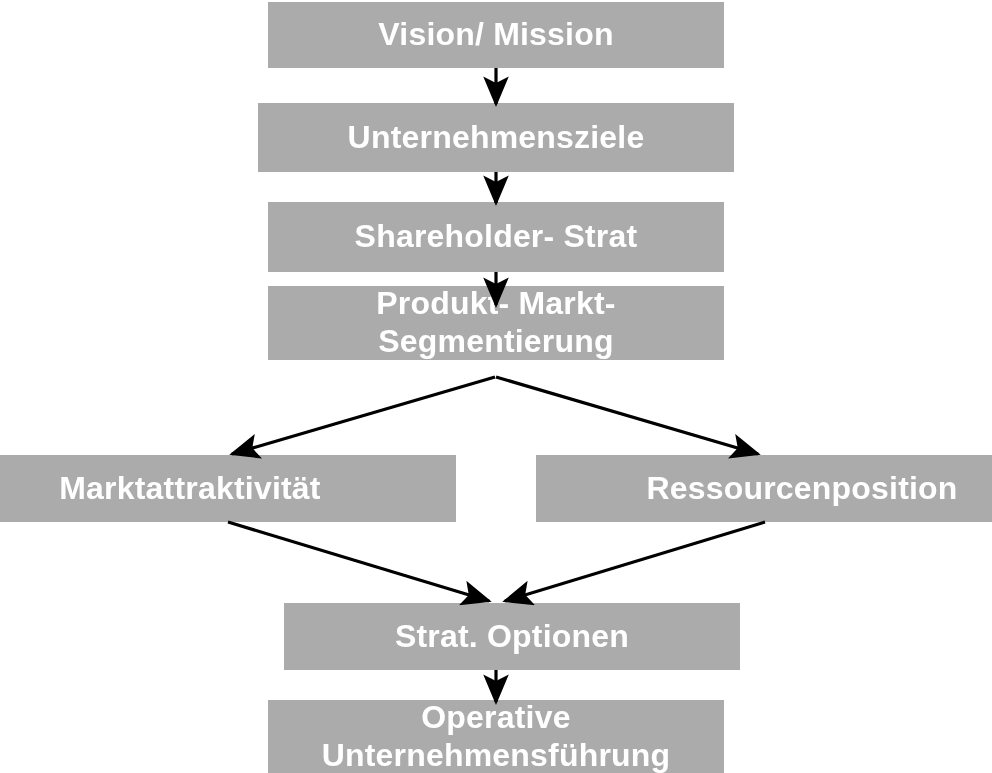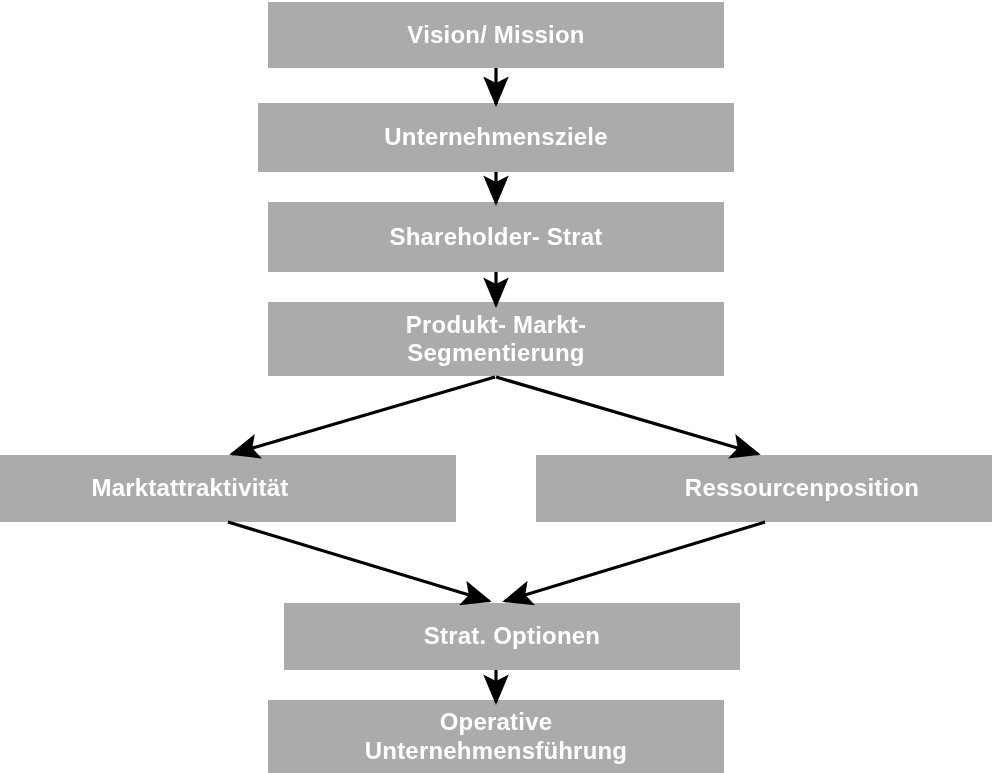--- a/index.html
+++ b/index.html
@@ -27,38 +27,38 @@
   }
   .node {
     position: absolute;
     background: #ababab;
     display: flex;
     align-items: center;
     justify-content: center;
     text-align: center;
     color: #ffffff;
     font-weight: bold;
-    font-size: 24px;
+    font-size: 32px;
     line-height: 1.18;
     letter-spacing: 0.2px;
     box-sizing: border-box;
     z-index: 1;
     -webkit-font-smoothing: antialiased;
   }
   .node .label {
     display: block;
     width: 100%;
     padding: 0 6px;
     box-sizing: border-box;
   }
   
   #node-vision        { left: 268px; top: 2px;   width: 456px; height: 66px; }
   #node-ziele         { left: 258px; top: 103px; width: 476px; height: 69px; }
   #node-shareholder   { left: 268px; top: 202px; width: 456px; height: 70px; }
-  #node-segmentierung { left: 268px; top: 302px; width: 456px; height: 74px; }
+  #node-segmentierung { left: 268px; top: 286px; width: 456px; height: 74px; }
   
   #node-markt         { left: -40px; top: 455px; width: 496px; height: 67px; }
   #node-ressourcen    { left: 536px; top: 455px; width: 496px; height: 67px; }
   
   #node-optionen      { left: 284px; top: 603px; width: 456px; height: 67px; }
   #node-fuehrung      { left: 268px; top: 700px; width: 456px; height: 73px; }
 
   #node-markt .label      { text-align: center; padding-right: 42px; }
   #node-ressourcen .label { text-align: center; padding-left: 42px; }
 </style>

